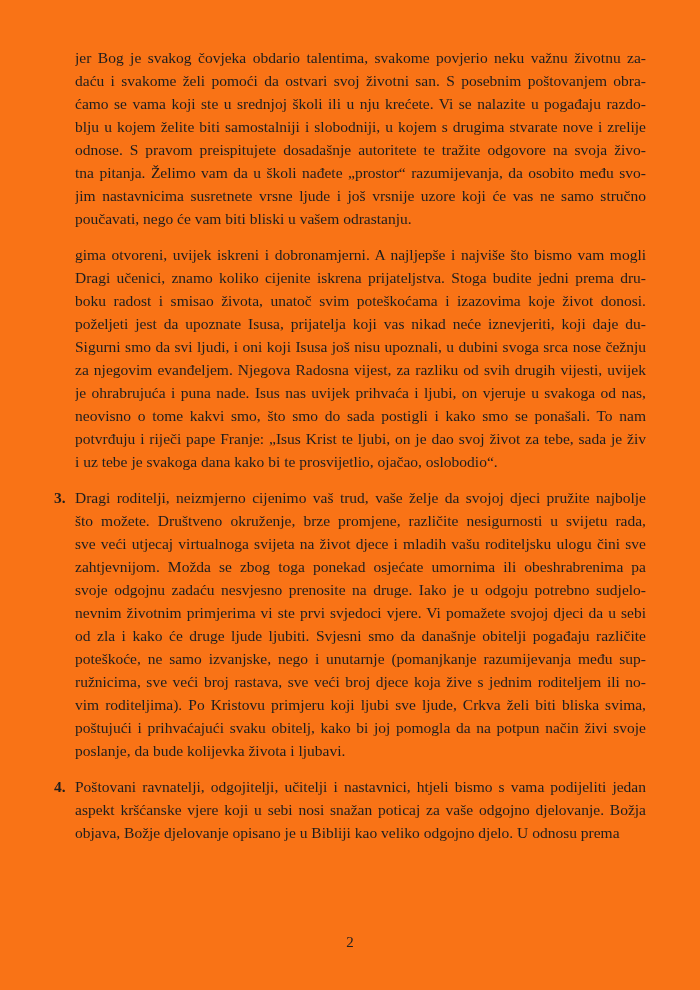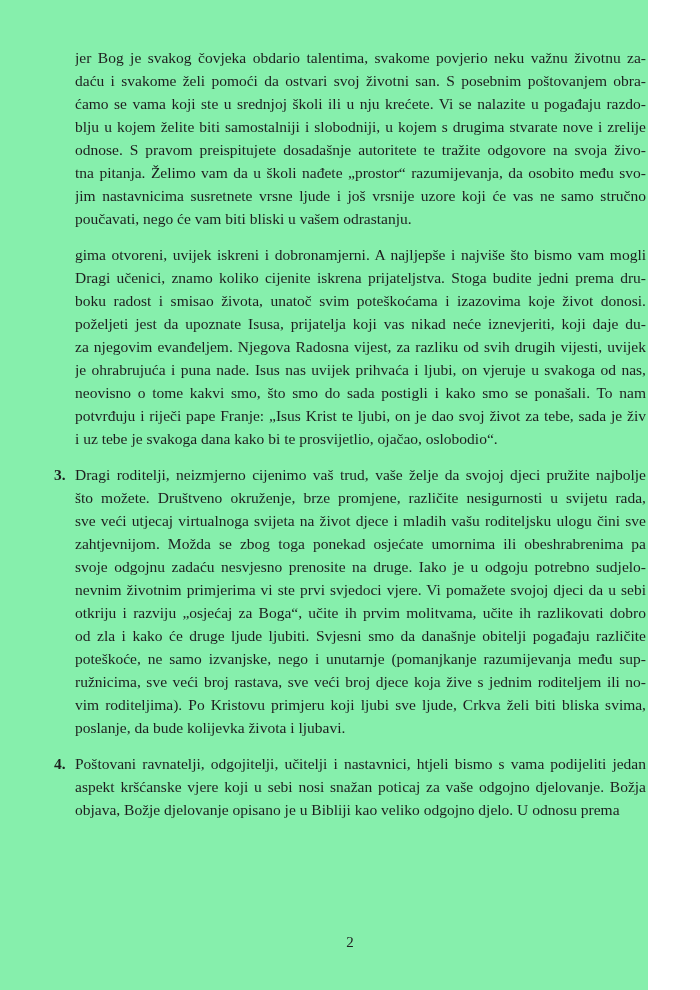--- a/index.html
+++ b/index.html
@@ -7,23 +7,23 @@
     padding: 0;
   }
   body {
     width: 700px;
     height: 990px;
     background: #ffffff;
     overflow: hidden;
   }
   .page {
     position: relative;
-    width: 648px;
+    width: 700px;
     height: 990px;
-    background: #86efac;
+    background: #f97316;
     color: #1e1e1e;
     font-family: "Liberation Serif", "DejaVu Serif", serif;
   }
   .text-block {
     position: absolute;
     top: 46px;
     left: 75px;
     width: 571px;
     font-size: 15.5px;
     line-height: 23px;
@@ -73,39 +73,40 @@
         <div class="line">odnose. S pravom preispitujete dosadašnje autoritete te tražite odgovore na svoja živo-</div>
         <div class="line">tna pitanja. Želimo vam da u školi nađete „prostor“ razumijevanja, da osobito među svo-</div>
         <div class="line">jim nastavnicima susretnete vrsne ljude i još vrsnije uzore koji će vas ne samo stručno</div>
         <div class="line last">poučavati, nego će vam biti bliski u vašem odrastanju.</div>
       </div>
       <div class="para">
         <div class="line">gima otvoreni, uvijek iskreni i dobronamjerni. A najljepše i najviše što bismo vam mogli</div>
         <div class="line">Dragi učenici, znamo koliko cijenite iskrena prijateljstva. Stoga budite jedni prema dru-</div>
         <div class="line">boku radost i smisao života, unatoč svim poteškoćama i izazovima koje život donosi.</div>
         <div class="line">poželjeti jest da upoznate Isusa, prijatelja koji vas nikad neće iznevjeriti, koji daje du-</div>
+        <div class="line">Sigurni smo da svi ljudi, i oni koji Isusa još nisu upoznali, u dubini svoga srca nose čežnju</div>
         <div class="line">za njegovim evanđeljem. Njegova Radosna vijest, za razliku od svih drugih vijesti, uvijek</div>
         <div class="line">je ohrabrujuća i puna nade. Isus nas uvijek prihvaća i ljubi, on vjeruje u svakoga od nas,</div>
         <div class="line">neovisno o tome kakvi smo, što smo do sada postigli i kako smo se ponašali. To nam</div>
         <div class="line">potvrđuju i riječi pape Franje: „Isus Krist te ljubi, on je dao svoj život za tebe, sada je živ</div>
         <div class="line last">i uz tebe je svakoga dana kako bi te prosvijetlio, ojačao, oslobodio“.</div>
       </div>
       <div class="para">
         <span class="num">3.</span>
         <div class="line">Dragi roditelji, neizmjerno cijenimo vaš trud, vaše želje da svojoj djeci pružite najbolje</div>
         <div class="line">što možete. Društveno okruženje, brze promjene, različite nesigurnosti u svijetu rada,</div>
         <div class="line">sve veći utjecaj virtualnoga svijeta na život djece i mladih vašu roditeljsku ulogu čini sve</div>
         <div class="line">zahtjevnijom. Možda se zbog toga ponekad osjećate umornima ili obeshrabrenima pa</div>
         <div class="line">svoje odgojnu zadaću nesvjesno prenosite na druge. Iako je u odgoju potrebno sudjelo-</div>
         <div class="line">nevnim životnim primjerima vi ste prvi svjedoci vjere. Vi pomažete svojoj djeci da u sebi</div>
-        <div class="line">otkriju i razviju „osjećaj za Boga“, učite ih prvim molitvama, učite ih razlikovati dobro</div>
         <div class="line">od zla i kako će druge ljude ljubiti. Svjesni smo da današnje obitelji pogađaju različite</div>
         <div class="line">poteškoće, ne samo izvanjske, nego i unutarnje (pomanjkanje razumijevanja među sup-</div>
         <div class="line">ružnicima, sve veći broj rastava, sve veći broj djece koja žive s jednim roditeljem ili no-</div>
         <div class="line">vim roditeljima). Po Kristovu primjeru koji ljubi sve ljude, Crkva želi biti bliska svima,</div>
+        <div class="line">poštujući i prihvaćajući svaku obitelj, kako bi joj pomogla da na potpun način živi svoje</div>
         <div class="line last">poslanje, da bude kolijevka života i ljubavi.</div>
       </div>
       <div class="para">
         <span class="num">4.</span>
         <div class="line">Poštovani ravnatelji, odgojitelji, učitelji i nastavnici, htjeli bismo s vama podijeliti jedan</div>
         <div class="line">aspekt kršćanske vjere koji u sebi nosi snažan poticaj za vaše odgojno djelovanje. Božja</div>
         <div class="line last">objava, Božje djelovanje opisano je u Bibliji kao veliko odgojno djelo. U odnosu prema</div>
       </div>
     </div>
   <div class="page-number">2</div>

